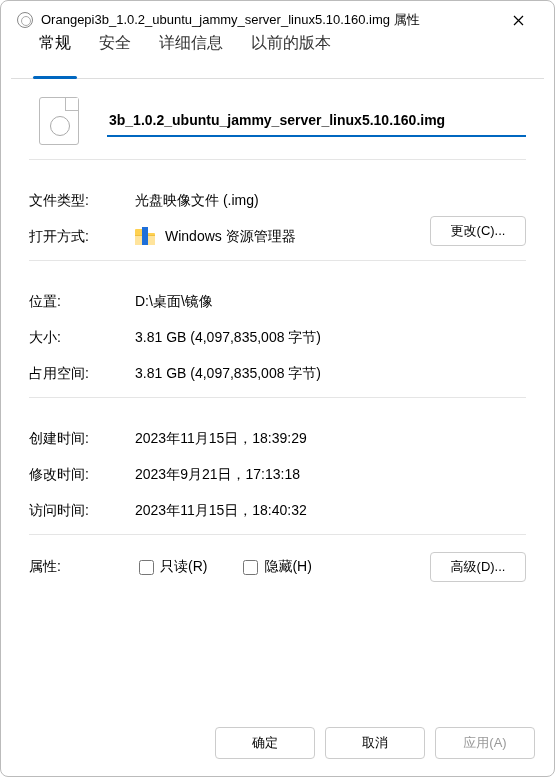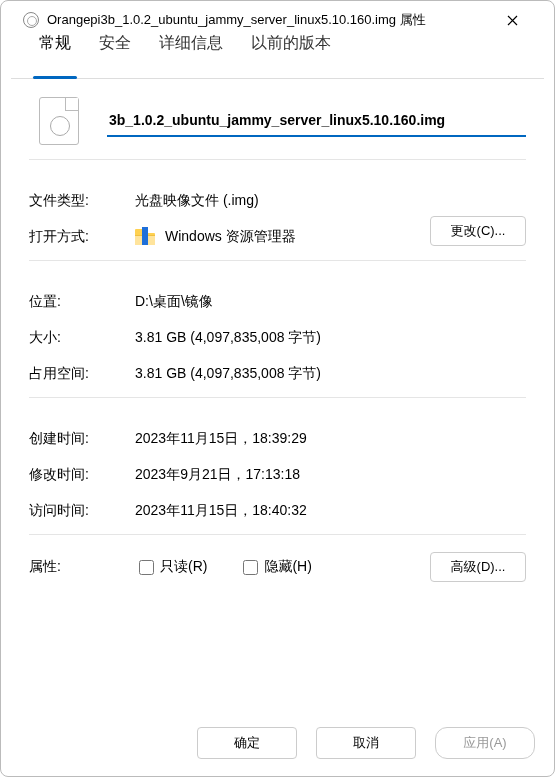--- a/index.html
+++ b/index.html
@@ -9,21 +9,21 @@
     font-family: "Microsoft YaHei", "Segoe UI", sans-serif;
     font-size: 13px;
     color: #000;
     overflow: hidden;
     border: 1px solid #bbb;
     border-radius: 8px;
   }
   .titlebar {
     height: 38px;
     display: flex; align-items: center;
-    padding: 0 22px;
+    padding: 0 16px;
     gap: 8px;
   }
   .title-icon {
     width: 16px; height: 16px;
     border: 1px solid #888; border-radius: 50%;
     position: relative;
     flex-shrink: 0;
   }
   .title-icon::after {
     content:""; position:absolute; left:3px; top:3px; width:8px;height:8px;
@@ -123,24 +123,24 @@
   }
   .attr-row { display:flex; align-items:center; gap: 4px; justify-content: center; }
   .chk {
     display:inline-flex; align-items:center; gap:6px;
     margin-right: 32px; font-size:14px;
   }
   .chk input { width:15px; height:15px; }
   .footer {
     position: absolute; left:0; right:0; bottom:0;
     padding: 14px 20px 18px 20px;
-    display:flex; justify-content:flex-end; gap: 19px;
+    display:flex; justify-content:flex-end; gap: 10px;
   }
   .footer .btn { min-width: 100px; height: 32px; }
-  .footer .btn.disabled { color:#999;border-radius:12px; }
+  .footer .btn.disabled { color:#999; }
 </style>
 </head>
 <body>
 
 <div class="titlebar">
   <span class="title-icon"></span>
   <span class="title-text">Orangepi3b_1.0.2_ubuntu_jammy_server_linux5.10.160.img 属性</span>
   <div class="close-btn">
     <svg width="11" height="11" viewBox="0 0 11 11">
         <path d="M1 1 L10 10 M10 1 L1 10" stroke="#000" stroke-width="1.2"></path>

